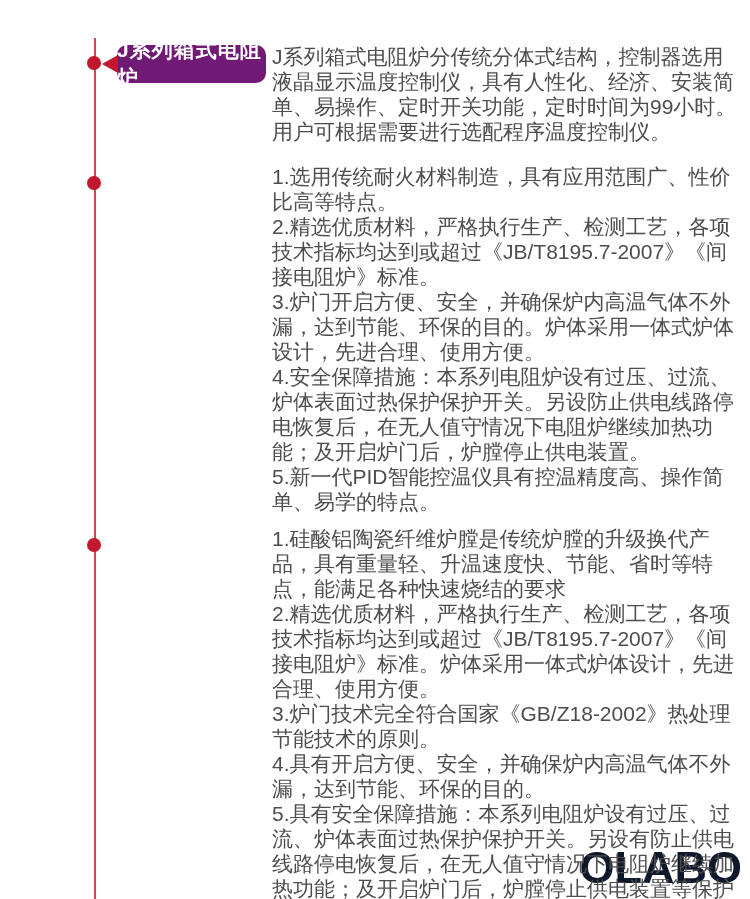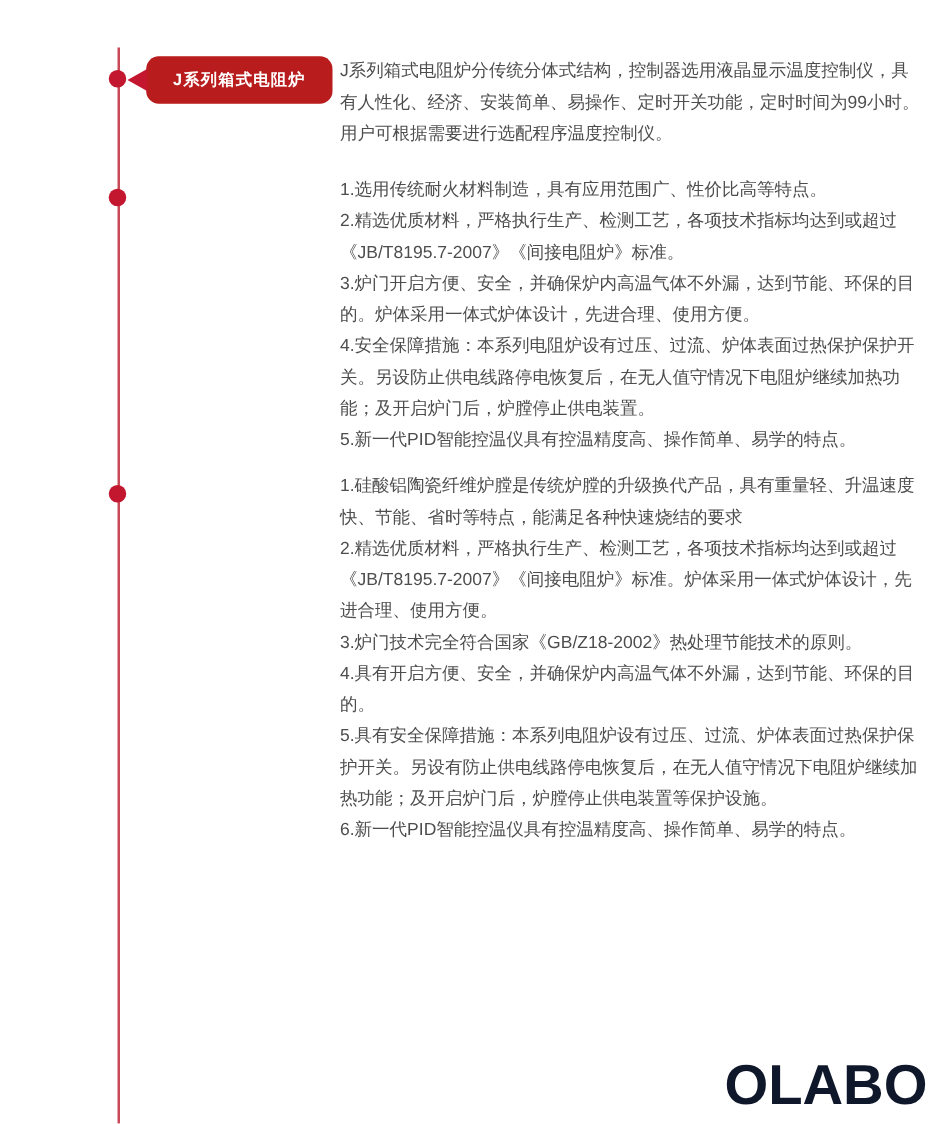--- a/index.html
+++ b/index.html
@@ -56,34 +56,34 @@
     margin-top: -9px;
     width: 0;
     height: 0;
     border-top: 9px solid transparent;
     border-bottom: 9px solid transparent;
     border-right: 16px solid #c3162f;
   }
   .ribbon-body {
     margin-left: 15px;
     height: 38px;
-    background: #b91c1c;
+    background: #701a75;
     border-radius: 10px;
     color: #ffffff;
     font-weight: bold;
-    font-size: 13px;
+    font-size: 21px;
     letter-spacing: 1px;
     display: flex;
     align-items: center;
     justify-content: center;
   }
   .content {
     width: 466px;
     color: #4d4d4d;
-    font-size: 14px;
+    font-size: 21px;
     line-height: 25px;
   }
   .paragraphs { white-space: pre-line; }
   .note { color: #cc2129; }
   .watermark {
     position: absolute;
     right: 8px;
     bottom: 5px;
     z-index: 0;
     font-family: "Liberation Sans", sans-serif;

